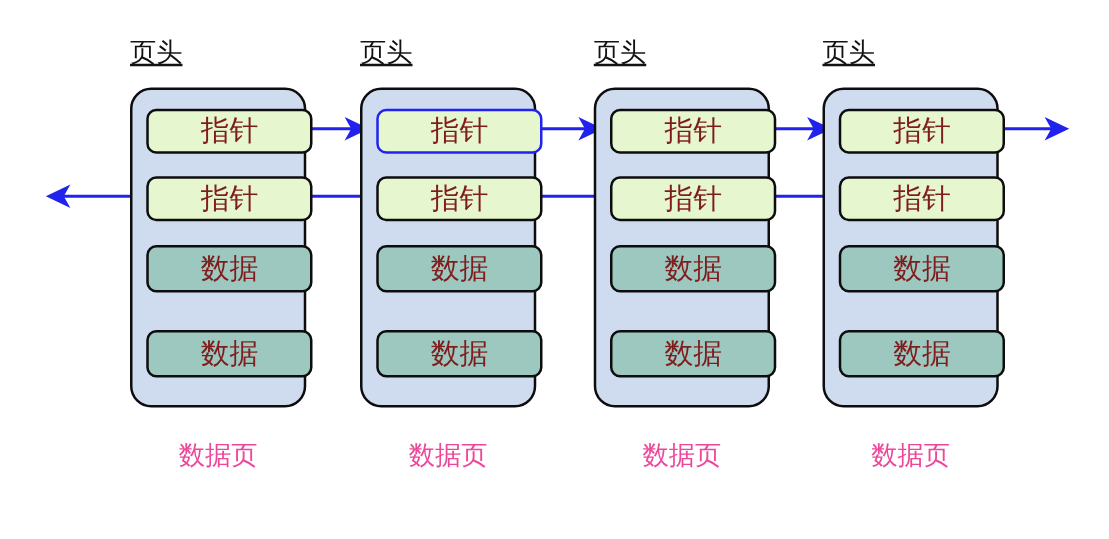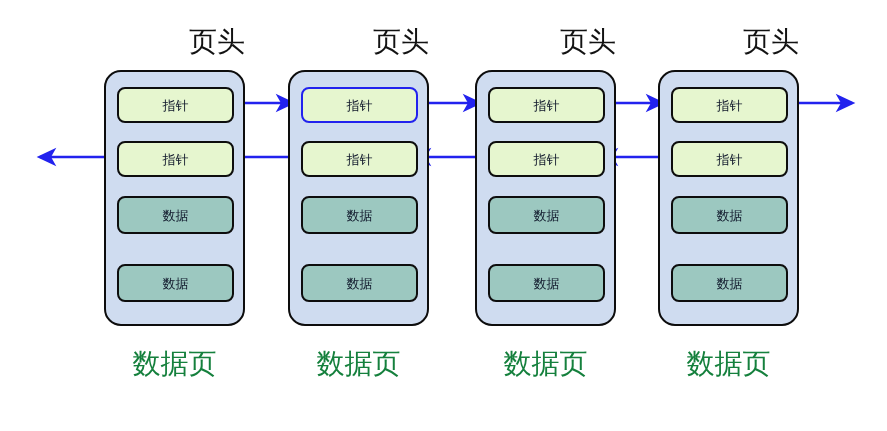--- a/index.html
+++ b/index.html
@@ -30,60 +30,61 @@
     position: absolute;
     top: 0;
     width: 141px;
     height: 431px;
   }
   .page-header-label {
     position: absolute;
     top: 28px;
     left: 0;
     width: 141px;
-    text-align: right;
-    font-size: 28px;
+    text-align: left;
+    font-size: 21px;
     color: #121212;
     line-height: 28px;
     white-space: nowrap;
+    text-decoration: underline;
   }
   .page-footer-label {
     position: absolute;
     top: 350px;
     left: 0;
     width: 141px;
     text-align: center;
-    font-size: 28px;
-    color: #15803d;
+    font-size: 21px;
+    color: #ec4899;
     line-height: 28px;
     white-space: nowrap;
   }
   .page-body {
     position: absolute;
     top: 70px;
     left: 0;
     width: 141px;
     height: 256px;
     box-sizing: border-box;
     background: #cfdcf0;
     border: 2.5px solid #0d0d0d;
     border-radius: 17px;
   }
   .slot {
     position: absolute;
     left: 11px;
-    width: 117px;
+    width: 133px;
     box-sizing: border-box;
     border: 2.5px solid #0d0d0d;
     border-radius: 8px;
     display: flex;
     align-items: center;
     justify-content: center;
-    font-size: 13px;
-    color: #0f172a;
+    font-size: 23px;
+    color: #7f1d1d;
     line-height: 1;
     white-space: nowrap;
   }
   .slot.pointer {
     background: #e6f6cf;
     height: 36px;
   }
   .slot.pointer.highlighted {
     border-color: #2222ee;
   }

